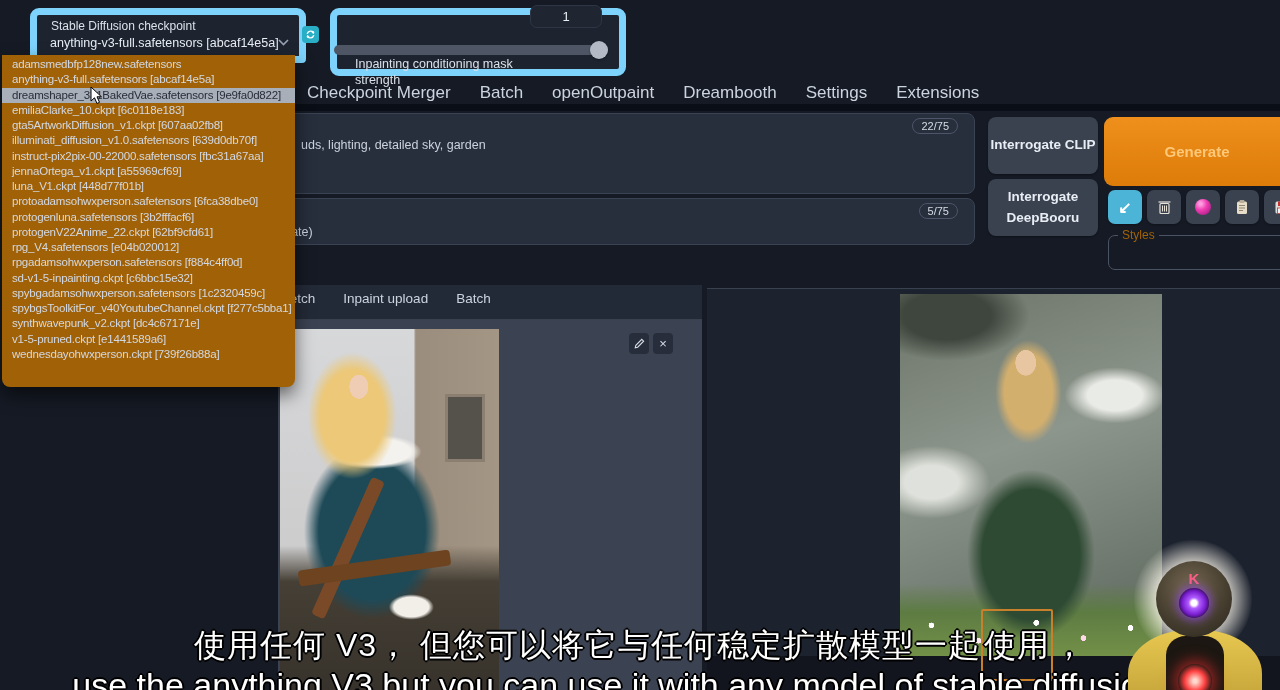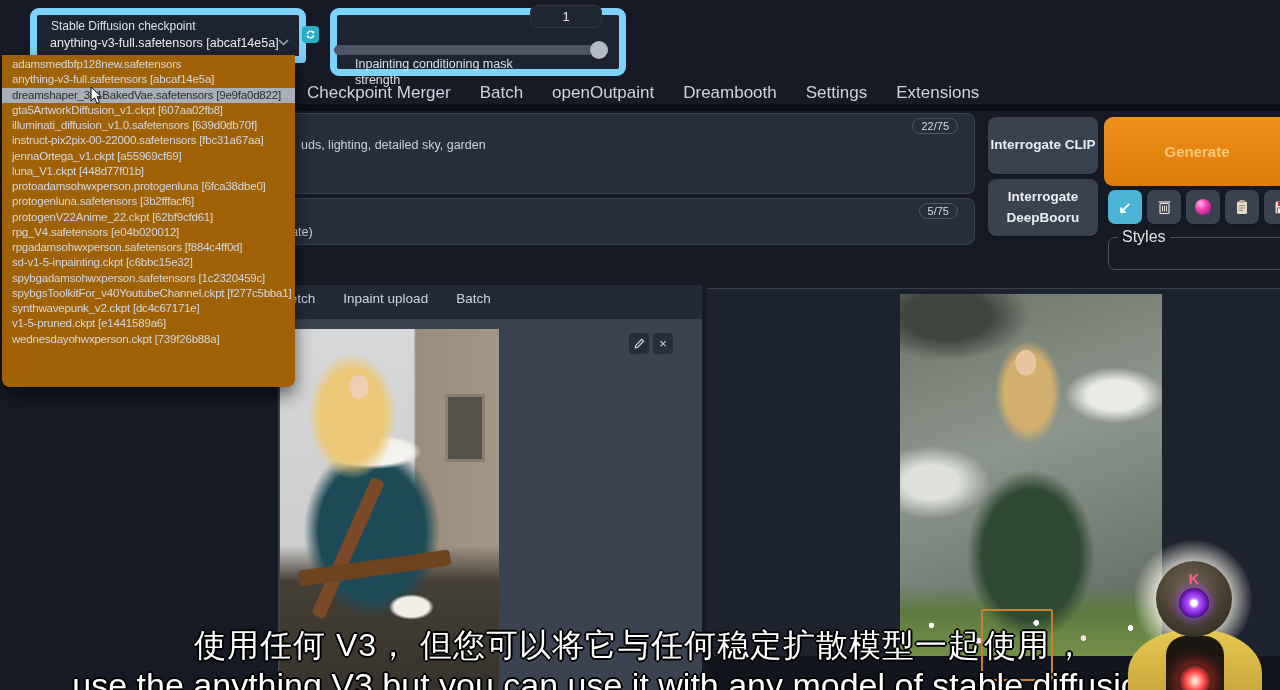--- a/index.html
+++ b/index.html
@@ -52,21 +52,21 @@
          display:flex;align-items:center;justify-content:center;box-shadow:0 1px 2px rgba(0,0,0,.3);}
   #btn-paste{left:1108px;background:#4cb4d6;color:#fff;font-size:16px;font-weight:700;}
   #btn-trash{left:1147px;}
   #btn-networks{left:1186px;}
   #btn-applystyle{left:1225px;}
   #btn-savestyle{left:1264px;}
   .orb{width:16px;height:16px;border-radius:50%;
        background:radial-gradient(circle at 35% 30%,#ff9fe0 8%,#f13fb4 40%,#a01a7e 90%);}
   #styles-field{left:1108px;top:228px;width:182px;height:40px;border:1px solid #4a5364;border-radius:7px;
                 margin:0;padding:0;}
-  #styles-field legend{margin-left:9px;padding:0 4px;font-size:16px;color:#e5e5e5;}
+  #styles-field legend{margin-left:9px;padding:0 4px;font-size:12px;color:#a16207;}
 
   
   #left-col{left:278px;top:285px;width:424px;height:405px;background:#3b4251;border-top:1px solid #3a4352;}
   #left-tabrow{left:278px;top:285px;width:424px;height:34px;background:#232a37;border-bottom:1px solid #39414f;}
   #img2img-tabs{left:232px;top:291px;display:flex;gap:28px;font-size:13.5px;color:#ccd4e0;white-space:nowrap;}
   .minibtn{top:333px;width:20px;height:21px;border-radius:4px;background:#272d3a;color:#d8dee8;
            display:flex;align-items:center;justify-content:center;font-size:13px;}
   #edit-btn{left:629px;}
   #close-btn{left:653px;}
 
@@ -269,26 +269,27 @@
   <div class="abs" id="right-col"></div>
   <div class="abs" id="man-img">
     <div class="flowers"></div>
   </div>
   <div class="abs" id="gallery-bottom"></div>
 
   <div class="abs" id="dropdown">
     <div class="dd-item">adamsmedbfp128new.safetensors</div>
     <div class="dd-item">anything-v3-full.safetensors [abcaf14e5a]</div>
     <div class="dd-item selected">dreamshaper_331BakedVae.safetensors [9e9fa0d822]</div>
+    <div class="dd-item">emiliaClarke_10.ckpt [6c0118e183]</div>
     <div class="dd-item">gta5ArtworkDiffusion_v1.ckpt [607aa02fb8]</div>
     <div class="dd-item">illuminati_diffusion_v1.0.safetensors [639d0db70f]</div>
     <div class="dd-item">instruct-pix2pix-00-22000.safetensors [fbc31a67aa]</div>
     <div class="dd-item">jennaOrtega_v1.ckpt [a55969cf69]</div>
     <div class="dd-item">luna_V1.ckpt [448d77f01b]</div>
-    <div class="dd-item">protoadamsohwxperson.protogenluna [6fca38dbe0]</div>
+    <div class="dd-item">protoadamsohwxperson.safetensors [6fca38dbe0]</div>
     <div class="dd-item">protogenluna.safetensors [3b2fffacf6]</div>
     <div class="dd-item">protogenV22Anime_22.ckpt [62bf9cfd61]</div>
     <div class="dd-item">rpg_V4.safetensors [e04b020012]</div>
     <div class="dd-item">rpgadamsohwxperson.safetensors [f884c4ff0d]</div>
     <div class="dd-item">sd-v1-5-inpainting.ckpt [c6bbc15e32]</div>
     <div class="dd-item">spybgadamsohwxperson.safetensors [1c2320459c]</div>
     <div class="dd-item">spybgsToolkitFor_v40YoutubeChannel.ckpt [f277c5bba1]</div>
     <div class="dd-item">synthwavepunk_v2.ckpt [dc4c67171e]</div>
     <div class="dd-item">v1-5-pruned.ckpt [e1441589a6]</div>
     <div class="dd-item">wednesdayohwxperson.ckpt [739f26b88a]</div>

